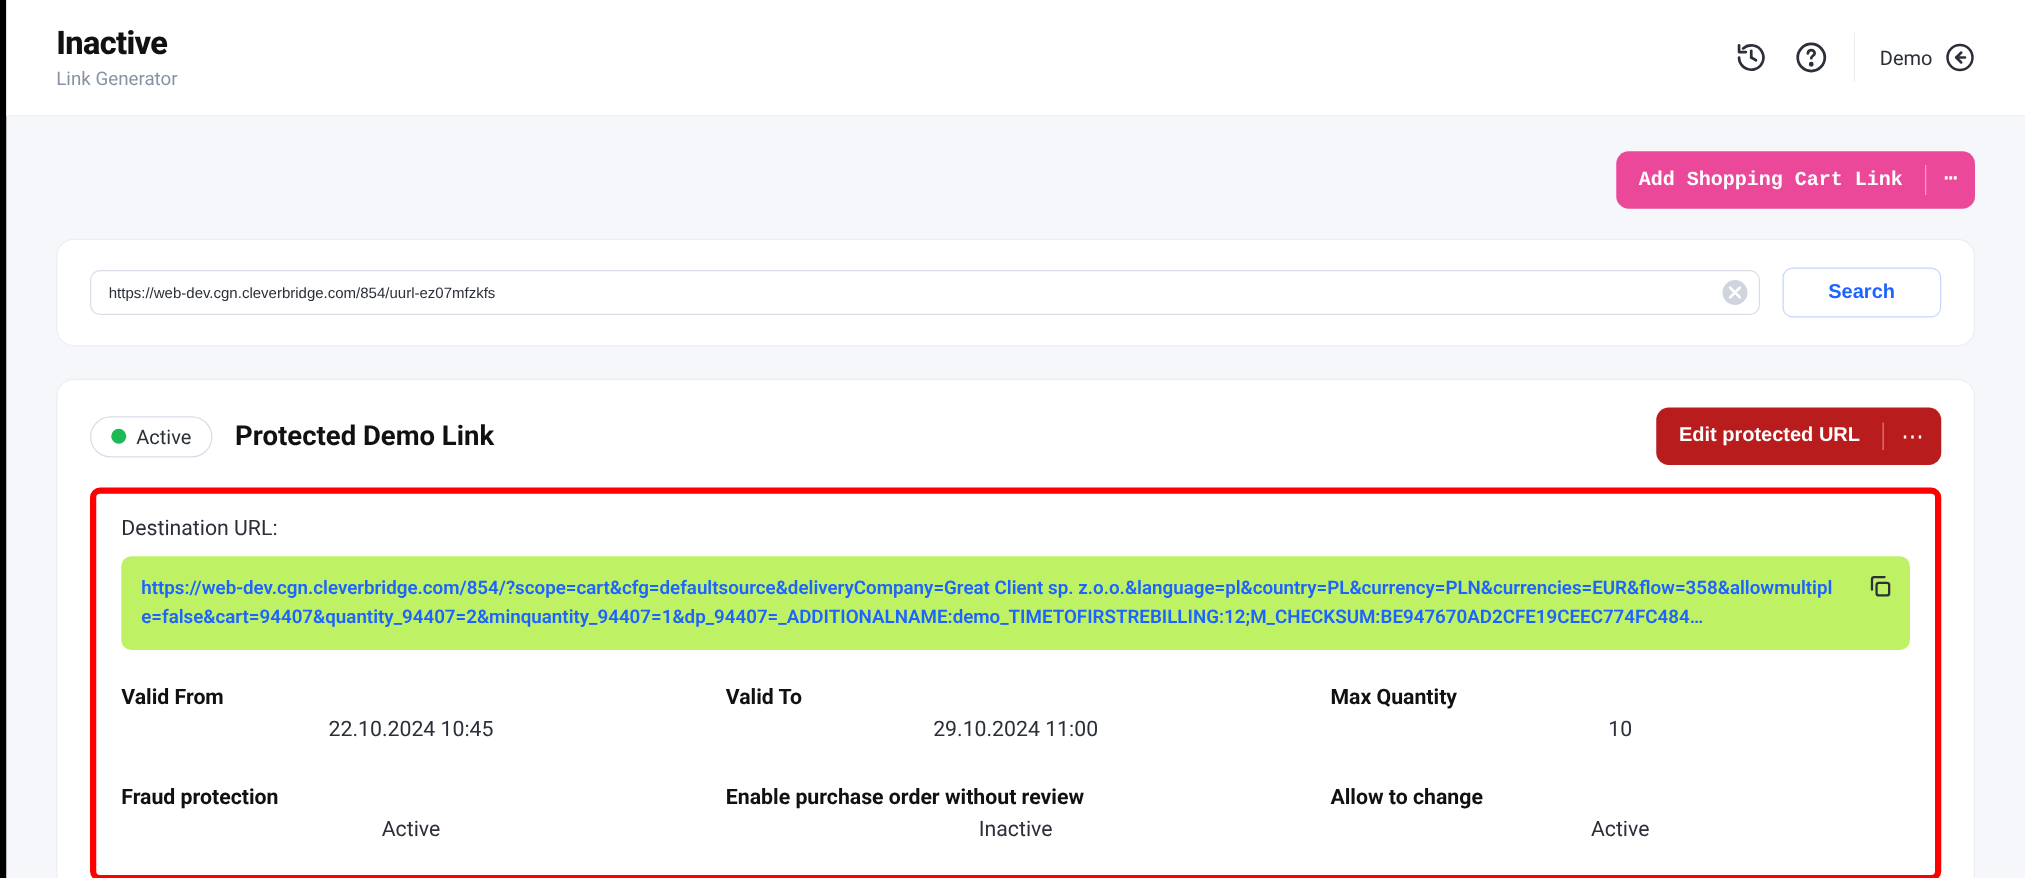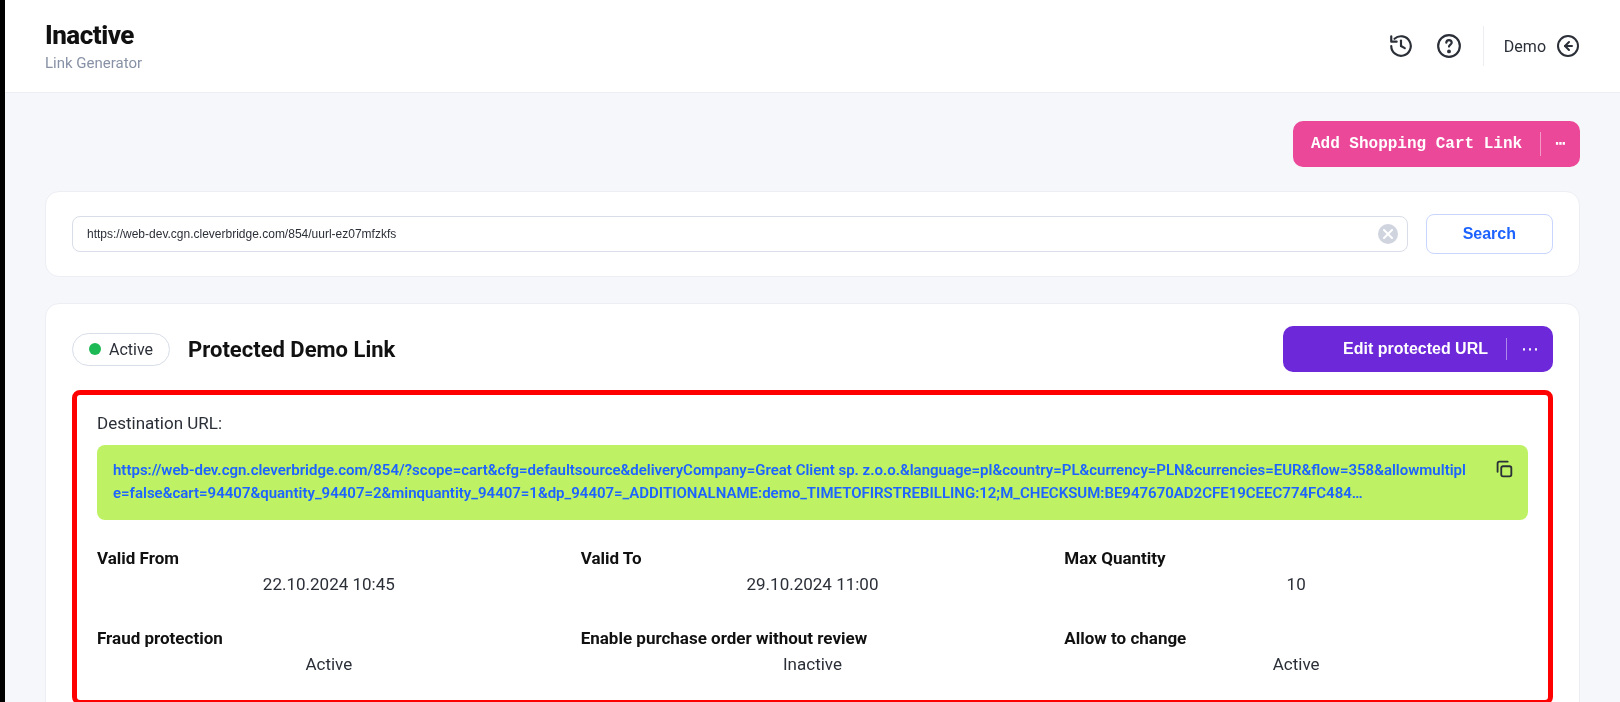--- a/index.html
+++ b/index.html
@@ -73,22 +73,22 @@
   }
   .detail-card-head-left { display:flex; align-items:center; gap:18px; }
   .status-pill {
     display:inline-flex; align-items:center; gap:8px;
     border:1px solid #d8dde8; border-radius:999px; padding:6px 16px; font-size:16px; color:#2b2f38;
   }
   .status-dot { width:12px; height:12px; border-radius:50%; background:#1db954; }
   .link-title { font-size:22px; font-weight:700; }
 
   .btn-dark {
-    background:#6d28d9; color:#fff; border:none; border-radius:10px;
-    display:flex; align-items:center;padding-left:42px;
+    background:#b91c1c; color:#fff; border:none; border-radius:10px;
+    display:flex; align-items:center;
   }
   .btn-dark .label { padding:12px 18px; font-size:16px; font-weight:700; }
   .btn-dark .sep { width:1px; height:22px; background:rgba(255,255,255,0.45); }
   .btn-dark .more { padding:12px 14px; font-size:18px; }
 
   .highlight-box {
     border:5px solid #ff0000; border-radius:8px; padding:18px 20px 26px; margin-top:10px;
   }
 
   .dest-label { font-size:17px; color:#2b2f38; margin-bottom:12px; }

